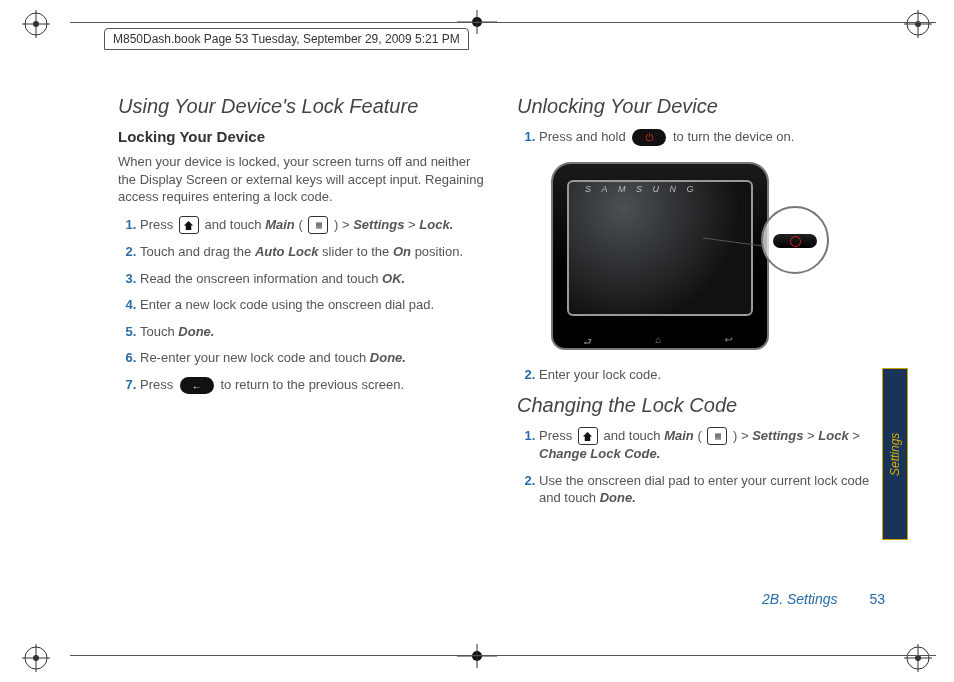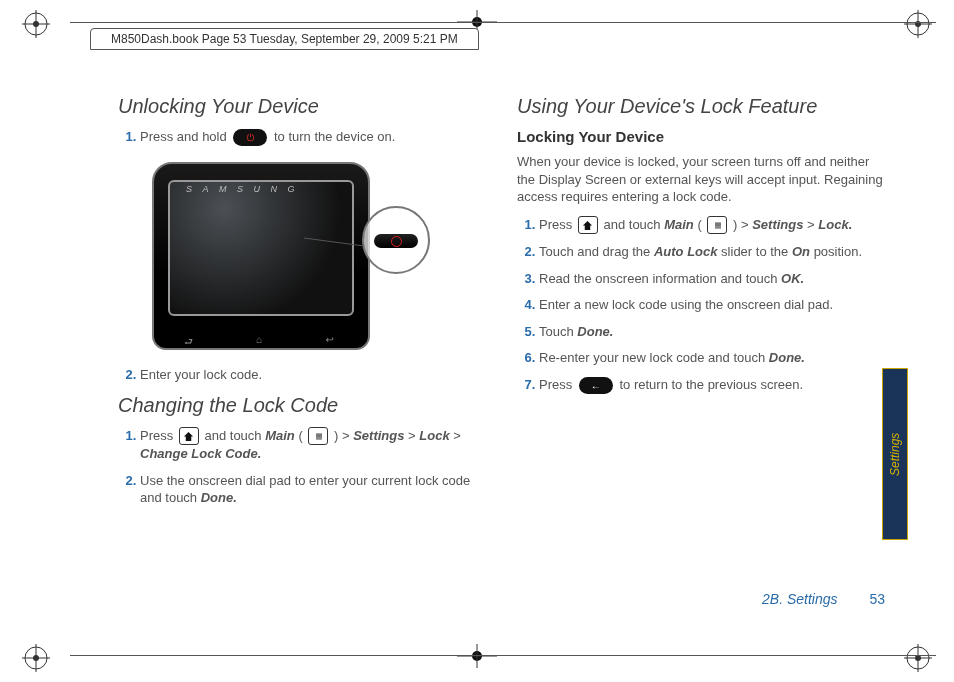--- a/index.html
+++ b/index.html
@@ -20,23 +20,23 @@
   .header-line {
     position: absolute;
     top: 22px;
     left: 70px;
     right: 18px;
     border-top: 1px solid #555;
   }
   .top-bar {
     position: absolute;
     top: 28px;
-    left: 90px;
+    left: 104px;
     border: 1px solid #555;
-    padding: 3px 20px;
+    padding: 3px 8px;
     font-size: 12px;
     color: #333;
     background: #fff;
     border-radius: 4px 4px 0 0;
   }
   .crop-corner { position: absolute; width: 28px; height: 28px; }
   .crop-tl { top: 10px; left: 22px; }
   .crop-tr { top: 10px; right: 22px; }
   .crop-bl { bottom: 10px; left: 22px; }
   .crop-br { bottom: 10px; right: 22px; }
@@ -262,20 +262,70 @@
         <line x1="0" y1="12" x2="40" y2="12" stroke="#333"></line>
         <line x1="20" y1="0" x2="20" y2="24" stroke="#333"></line>
       </svg>
   </div>
 
   <div class="header-line"></div>
   <div class="top-bar">M850Dash.book  Page 53  Tuesday, September 29, 2009  5:21 PM</div>
   <div class="bottom-line"></div>
 
   <div class="content">
+
+    <div class="col">
+      <h2 class="section">Using Your Device's Lock Feature</h2>
+      <h3 class="subsection">Locking Your Device</h3>
+      <p class="body">When your device is locked, your screen turns off and neither the Display Screen or external keys will accept input. Regaining access requires entering a lock code.</p>
+
+      <ol class="steps">
+        <li>
+          <span>Press </span>
+          <span class="inline-icon home-icon">
+            <svg viewBox="0 0 12 12">
+                <path d="M1 6 L6 1 L11 6 L9 6 L9 11 L3 11 L3 6 Z" fill="#111"></path>
+              </svg>
+          </span>
+          <span> and touch </span>
+          <span class="ital">Main</span>
+          <span> ( </span>
+          <span class="inline-icon grid-icon">▦</span>
+          <span> ) &gt; </span>
+          <span class="ital">Settings</span>
+          <span> &gt; </span>
+          <span class="ital">Lock.</span>
+        </li>
+        <li>
+          <span>Touch and drag the </span>
+          <span class="ital">Auto Lock</span>
+          <span> slider to the </span>
+          <span class="ital">On</span>
+          <span> position.</span>
+        </li>
+        <li>
+          <span>Read the onscreen information and touch </span>
+          <span class="ital">OK.</span>
+        </li>
+        <li>Enter a new lock code using the onscreen dial pad.</li>
+        <li>
+          <span>Touch </span>
+          <span class="ital">Done.</span>
+        </li>
+        <li>
+          <span>Re-enter your new lock code and touch </span>
+          <span class="ital">Done.</span>
+        </li>
+        <li>
+          <span>Press </span>
+          <span class="pill-icon back-icon">←</span>
+          <span> to return to the previous screen.</span>
+        </li>
+      </ol>
+    </div>
 
     <div class="col">
       <h2 class="section">Unlocking Your Device</h2>
 
       <ol class="steps">
         <li>
           <span>Press and hold </span>
           <span class="pill-icon pill-red">⏻</span>
           <span> to turn the device on.</span>
         </li>
@@ -324,70 +374,20 @@
           <span class="ital">Lock</span>
           <span> &gt; </span>
           <span class="ital">Change Lock Code.</span>
         </li>
         <li>
           <span>Use the onscreen dial pad to enter your current lock code and touch </span>
           <span class="ital">Done.</span>
         </li>
       </ol>
     </div>
-
-    <div class="col">
-      <h2 class="section">Using Your Device's Lock Feature</h2>
-      <h3 class="subsection">Locking Your Device</h3>
-      <p class="body">When your device is locked, your screen turns off and neither the Display Screen or external keys will accept input. Regaining access requires entering a lock code.</p>
-
-      <ol class="steps">
-        <li>
-          <span>Press </span>
-          <span class="inline-icon home-icon">
-            <svg viewBox="0 0 12 12">
-                <path d="M1 6 L6 1 L11 6 L9 6 L9 11 L3 11 L3 6 Z" fill="#111"></path>
-              </svg>
-          </span>
-          <span> and touch </span>
-          <span class="ital">Main</span>
-          <span> ( </span>
-          <span class="inline-icon grid-icon">▦</span>
-          <span> ) &gt; </span>
-          <span class="ital">Settings</span>
-          <span> &gt; </span>
-          <span class="ital">Lock.</span>
-        </li>
-        <li>
-          <span>Touch and drag the </span>
-          <span class="ital">Auto Lock</span>
-          <span> slider to the </span>
-          <span class="ital">On</span>
-          <span> position.</span>
-        </li>
-        <li>
-          <span>Read the onscreen information and touch </span>
-          <span class="ital">OK.</span>
-        </li>
-        <li>Enter a new lock code using the onscreen dial pad.</li>
-        <li>
-          <span>Touch </span>
-          <span class="ital">Done.</span>
-        </li>
-        <li>
-          <span>Re-enter your new lock code and touch </span>
-          <span class="ital">Done.</span>
-        </li>
-        <li>
-          <span>Press </span>
-          <span class="pill-icon back-icon">←</span>
-          <span> to return to the previous screen.</span>
-        </li>
-      </ol>
-    </div>
   </div>
 
   <div class="side-tab">Settings</div>
 
   <div class="footer">
     <span>2B. Settings</span>
     <span class="pnum">53</span>
   </div>
 
 </div>

